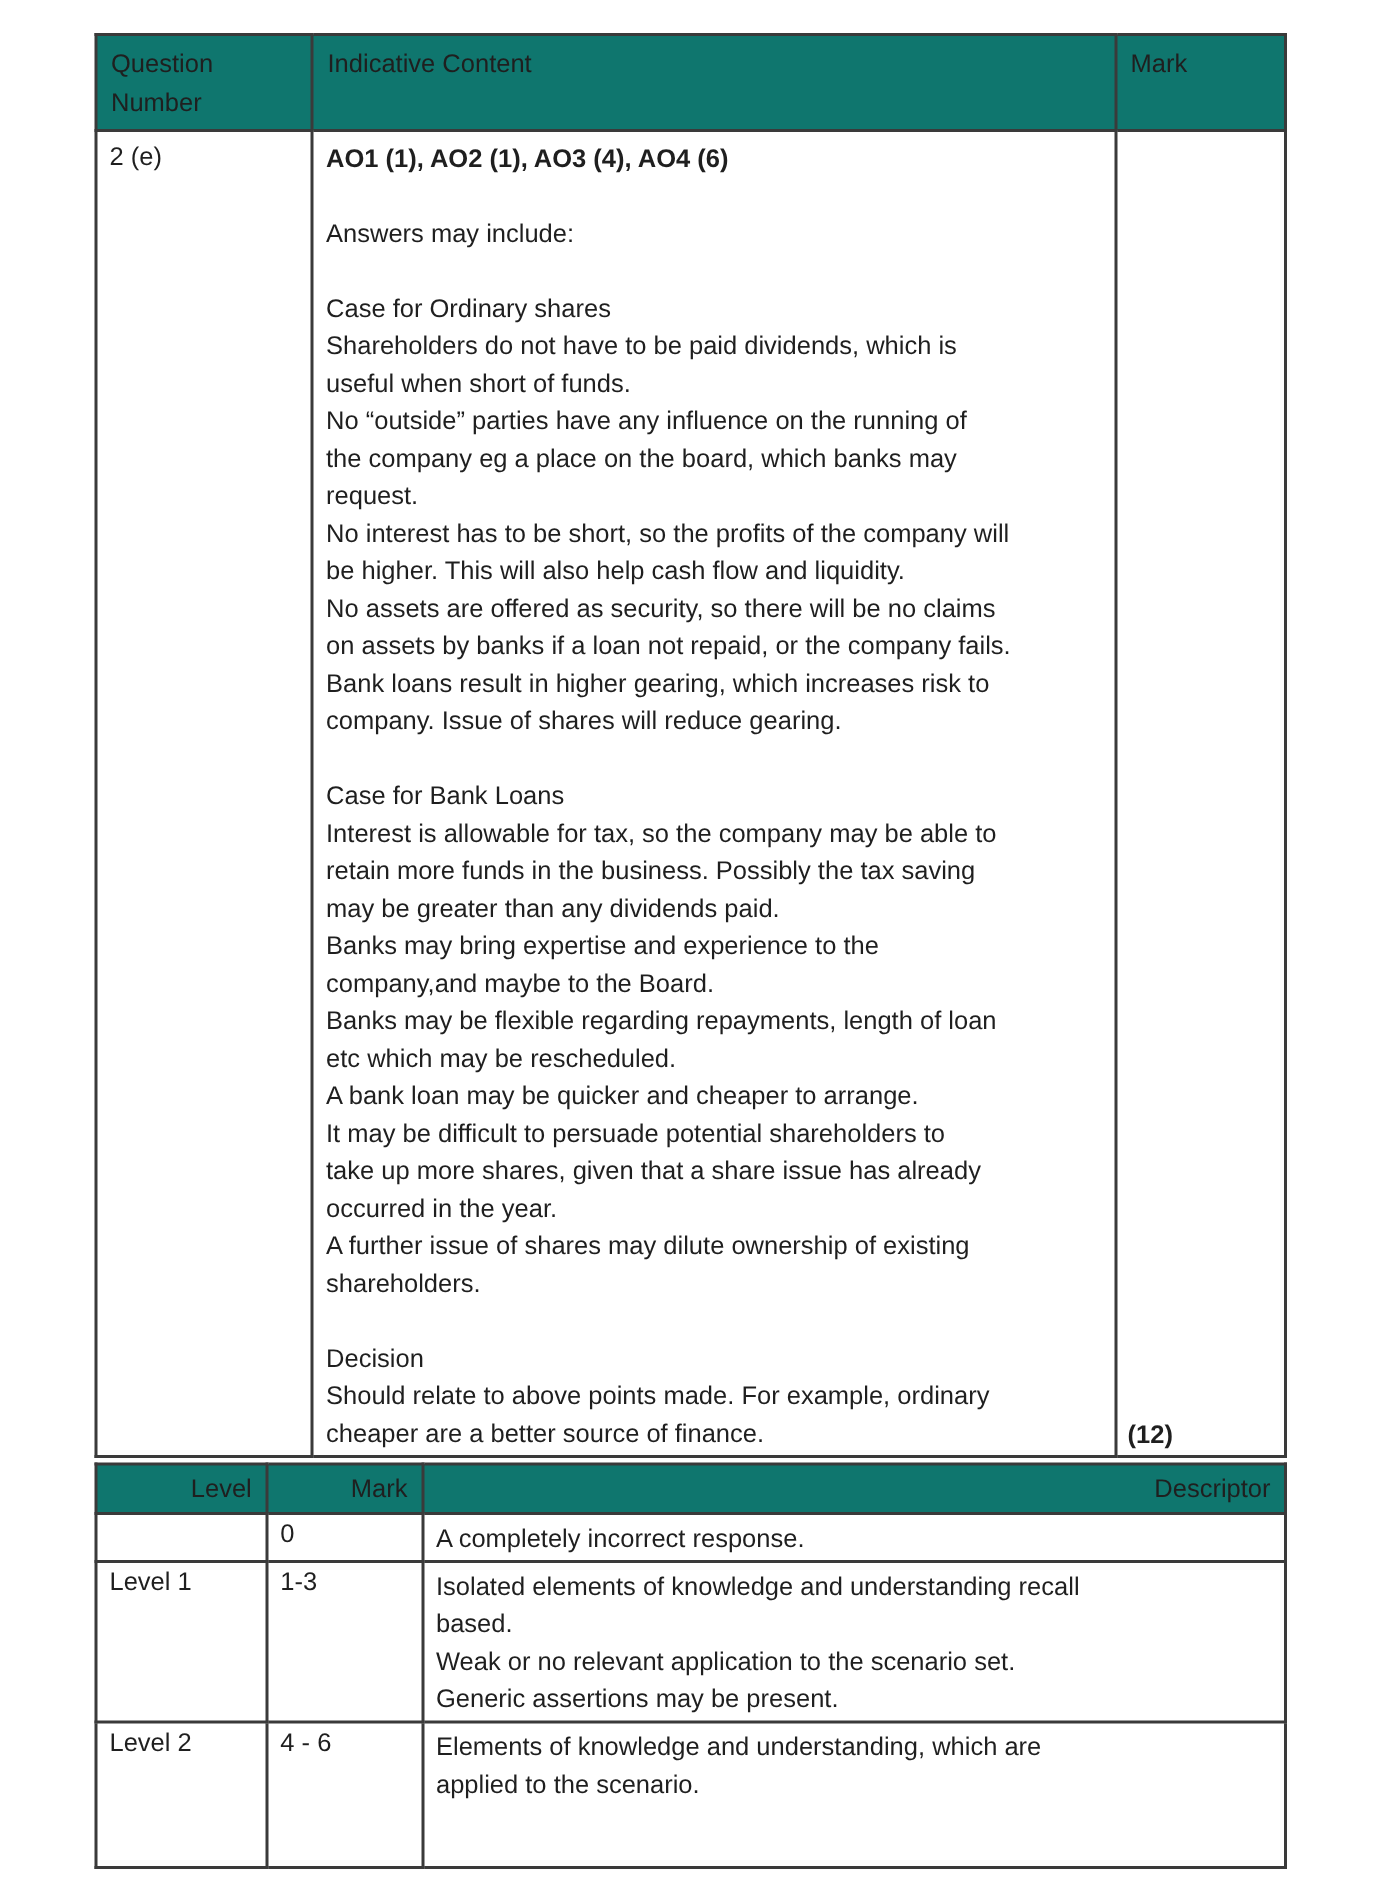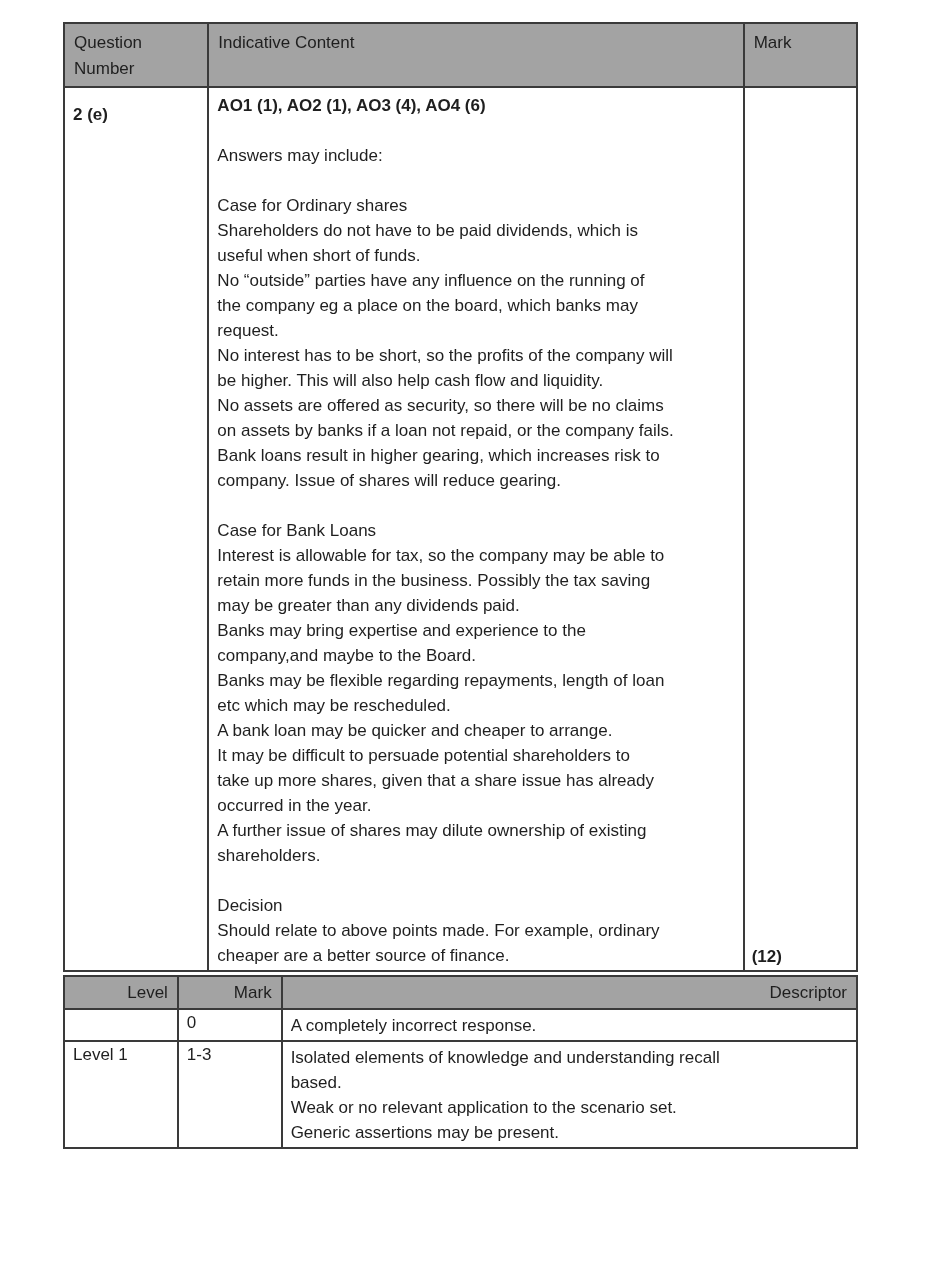--- a/index.html
+++ b/index.html
@@ -23,34 +23,34 @@
     border-collapse: collapse;
     table-layout: fixed;
     width: 795px;
   }
   th, td {
     border: 2px solid #3a3a3a;
     vertical-align: top;
     font-size: 17px;
   }
   th {
-    background: #a3a3a3;
+    background: #0f766e;
     font-weight: normal;
     text-align: left;
     padding: 6px 9px 4px 9px;
     line-height: 26px;
   }
   
   .t1 .col-qn   { width: 144px; }
   .t1 .col-ic   { width: 534px; }
   .t1 .col-mk   { width: 113px; }
   .t1 thead th  { height: 48px; }
   .t1 .qn-cell {
-    font-weight: bold;
-    padding: 17px 8px;
+    font-weight: normal;
+    padding: 7px 8px;
     border-radius: 30px;
   }
   .t1 .content-cell {
     padding: 5px 8px 2px 8px;
     border-radius: 10px;
   }
   .t1 .mark-cell {
     vertical-align: bottom;
     font-weight: bold;
     padding: 2px 7px 3px 7px;
@@ -161,16 +161,24 @@
         <tr>
           <td>Level 1</td>
           <td>1-3</td>
           <td>
             <div class="line">Isolated elements of knowledge and understanding recall</div>
             <div class="line">based.</div>
             <div class="line">Weak or no relevant application to the scenario set.</div>
             <div class="line">Generic assertions may be present.</div>
           </td>
         </tr>
+        <tr>
+          <td>Level 2</td>
+          <td>4 - 6</td>
+          <td>
+            <div class="line">Elements of knowledge and understanding, which are</div>
+            <div class="line">applied to the scenario.</div>
+          </td>
+        </tr>
       </tbody>
   </table>
 
 </div>
 
 </body></html>

